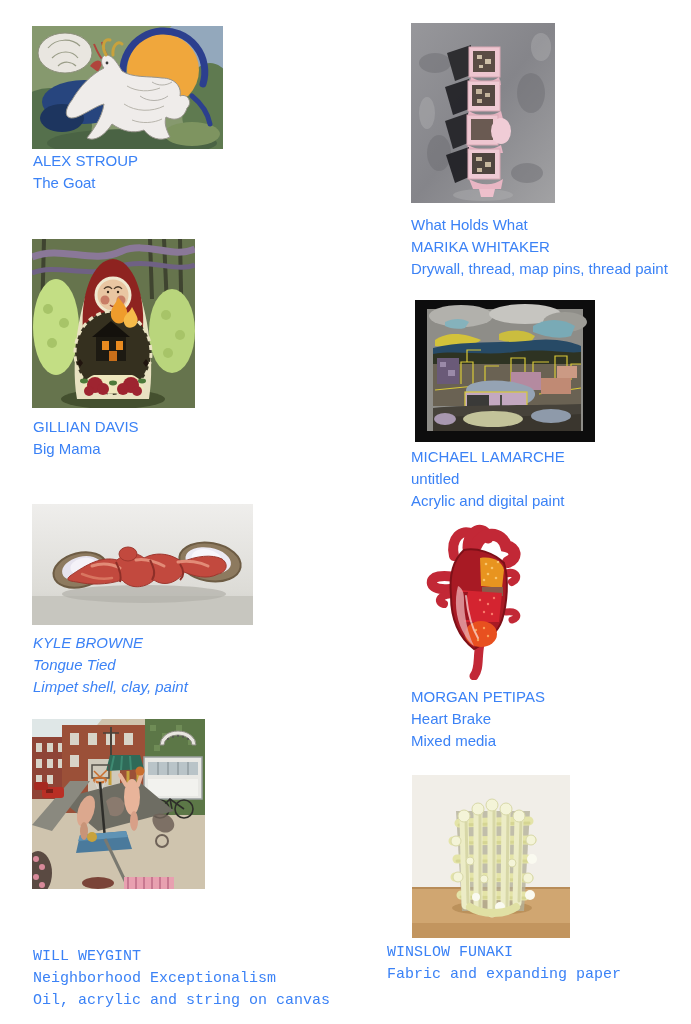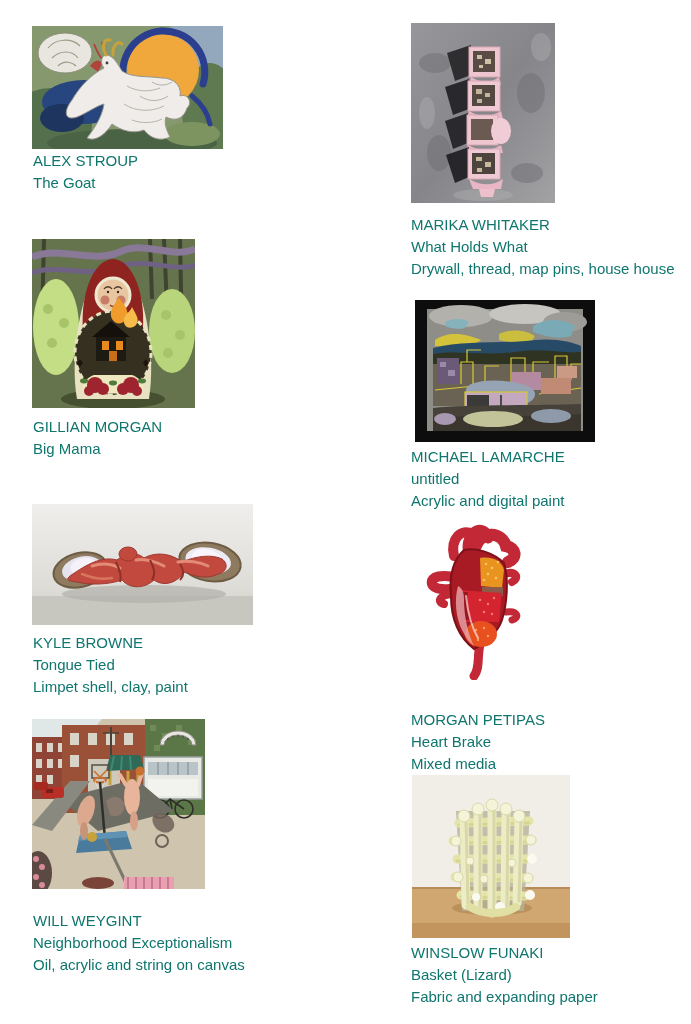--- a/index.html
+++ b/index.html
@@ -1,30 +1,30 @@
 <!DOCTYPE html>
 <html><head>
 <meta charset="utf-8">
 <style>
   html,body{margin:0;padding:0;background:#ffffff;}
   #page{position:relative;width:691px;height:1024px;background:#ffffff;overflow:hidden;
         font-family:"Liberation Sans", sans-serif;color:#1c1c1c;}
   .art{position:absolute;line-height:0;}
   .art svg{display:block;}
-  .caption{position:absolute;font-size:15px;line-height:22px;color:#0f766e;white-space:nowrap;}
+  .caption{position:absolute;font-size:15px;line-height:22px;color:#3b82f6;white-space:nowrap;}
   
   .img-e1{left:32px;top:26px;}   .cap-e1{left:33px;top:150px;}
   .img-e2{left:32px;top:239px;}  .cap-e2{left:33px;top:416px;}
-  .img-e3{left:32px;top:504px;}  .cap-e3{left:33px;top:632px;}
-  .img-e4{left:32px;top:719px;}  .cap-e4{left:33px;top:910px;}
+  .img-e3{left:32px;top:504px;}  .cap-e3{left:33px;top:632px;font-style:italic;}
+  .img-e4{left:32px;top:719px;}  .cap-e4{left:33px;top:946px;font-family:Liberation Mono, monospace;}
   
   .img-e5{left:411px;top:23px;}  .cap-e5{left:411px;top:214px;}
   .img-e6{left:415px;top:300px;} .cap-e6{left:411px;top:446px;}
-  .img-e7{left:424px;top:516px;} .cap-e7{left:411px;top:709px;}
-  .img-e8{left:412px;top:775px;} .cap-e8{left:411px;top:942px;}
+  .img-e7{left:424px;top:516px;} .cap-e7{left:411px;top:686px;}
+  .img-e8{left:412px;top:775px;} .cap-e8{left:387px;top:942px;font-family:Liberation Mono, monospace;}
 </style>
 </head>
 <body>
 
 <div id="page">
 
   <figure class="art img-e1" style="margin:0">
     <svg width="191" height="123" viewBox="0 0 191 123">
       <rect width="191" height="123" fill="#86996e"></rect>
       <ellipse cx="18" cy="100" rx="42" ry="38" fill="#55704c"></ellipse>
@@ -106,21 +106,21 @@
         </g>
       <g fill="#4e7a3a">
           <ellipse cx="52" cy="142" rx="4" ry="2.4"></ellipse>
           <ellipse cx="81" cy="144" rx="4" ry="2.4"></ellipse>
           <ellipse cx="110" cy="142" rx="4" ry="2.4"></ellipse>
         </g>
       <path d="M48 120 l3 4 l-3 4 l-3 -4 Z M114 120 l3 4 l-3 4 l-3 -4 Z" fill="#20140e"></path>
     </svg>
   </figure>
   <figcaption class="caption cap-e2">
-    <div>GILLIAN MORGAN</div>
+    <div>GILLIAN DAVIS</div>
     <div>Big Mama</div>
   </figcaption>
 
   <figure class="art img-e3" style="margin:0">
     <svg width="221" height="121" viewBox="0 0 221 121">
       <defs>
         <linearGradient id="tbg" x1="0" y1="0" x2="0" y2="1">
           <stop offset="0" stop-color="#efeeec"></stop>
             <stop offset="0.7" stop-color="#dddcd7"></stop>
             <stop offset="1" stop-color="#ccccc5"></stop>
@@ -318,23 +318,23 @@
       <g fill="#c8b89e">
           <rect x="65" y="134" width="6" height="4"></rect>
           <rect x="74" y="139" width="6" height="5"></rect>
           <rect x="66" y="145" width="5" height="4"></rect>
         </g>
       <path d="M58 156 C70 163 82 163 92 156 L90 166 L62 166 Z" fill="#e8b6c4"></path>
       <path d="M68 166 L84 166 L82 174 L70 174 Z" fill="#eec0cc"></path>
     </svg>
   </figure>
   <figcaption class="caption cap-e5">
+    <div>What Holds What</div>
     <div>MARIKA WHITAKER</div>
-    <div>What Holds What</div>
-    <div>Drywall, thread, map pins, house house</div>
+    <div>Drywall, thread, map pins, thread paint</div>
   </figcaption>
 
   <figure class="art img-e6" style="margin:0">
     <svg width="180" height="142" viewBox="0 0 180 142">
       <rect width="180" height="142" fill="#0d0d0d"></rect>
       <rect x="12" y="9" width="156" height="122" fill="#8e8d88"></rect>
       <ellipse cx="50" cy="18" rx="34" ry="12" fill="#aoa" opacity="0"></ellipse>
       <ellipse cx="46" cy="16" rx="32" ry="11" fill="#b2b1ac"></ellipse>
       <ellipse cx="110" cy="14" rx="36" ry="10" fill="#c6c5c0"></ellipse>
       <ellipse cx="150" cy="22" rx="22" ry="10" fill="#9d9c96"></ellipse>
@@ -479,17 +479,16 @@
           <circle cx="120" cy="84" r="5"></circle>
           <circle cx="118" cy="120" r="5"></circle>
           <circle cx="88" cy="132" r="5"></circle>
           <circle cx="64" cy="122" r="4"></circle>
         </g>
       <path d="M58 132 C70 140 92 140 104 132" stroke="#e0e0a4" stroke-width="8" fill="none" stroke-linecap="round"></path>
     </svg>
   </figure>
   <figcaption class="caption cap-e8">
     <div>WINSLOW FUNAKI</div>
-    <div>Basket (Lizard)</div>
     <div>Fabric and expanding paper</div>
   </figcaption>
 
 </div>
 
 </body></html>

